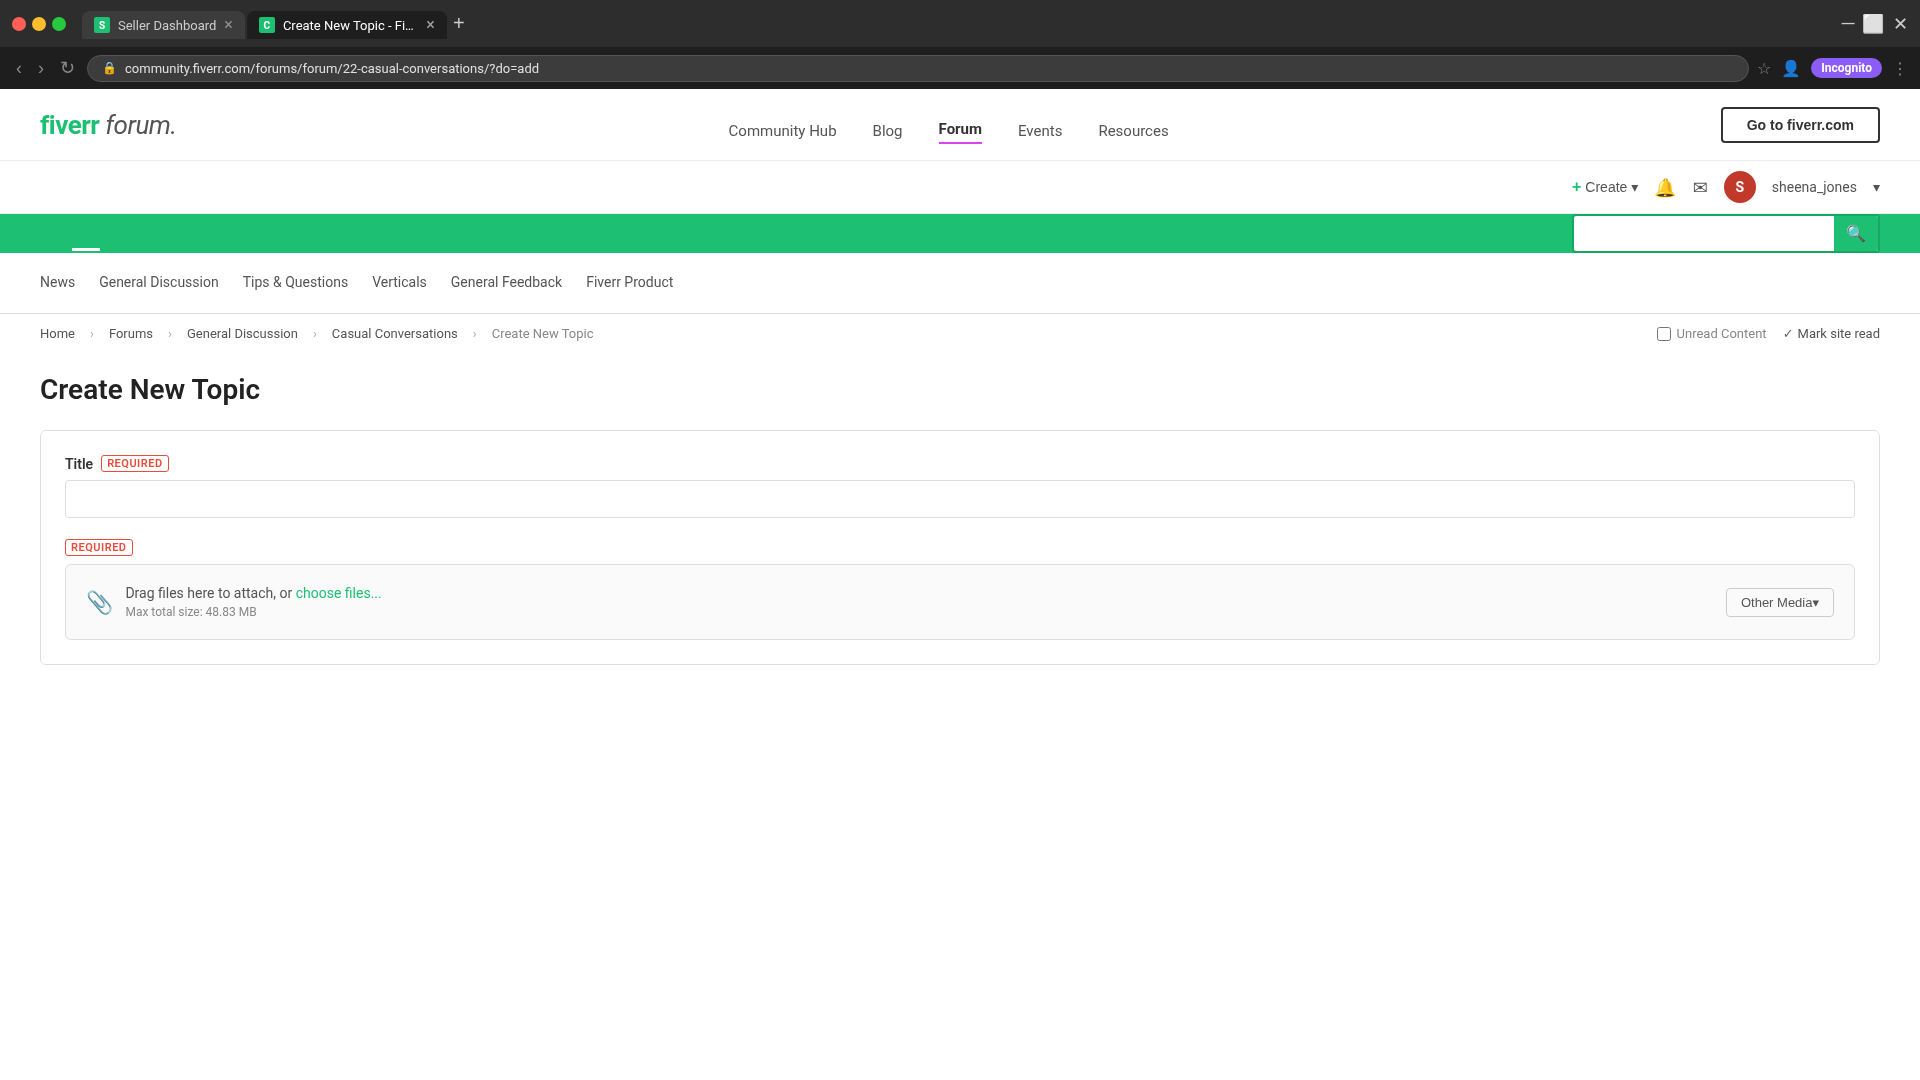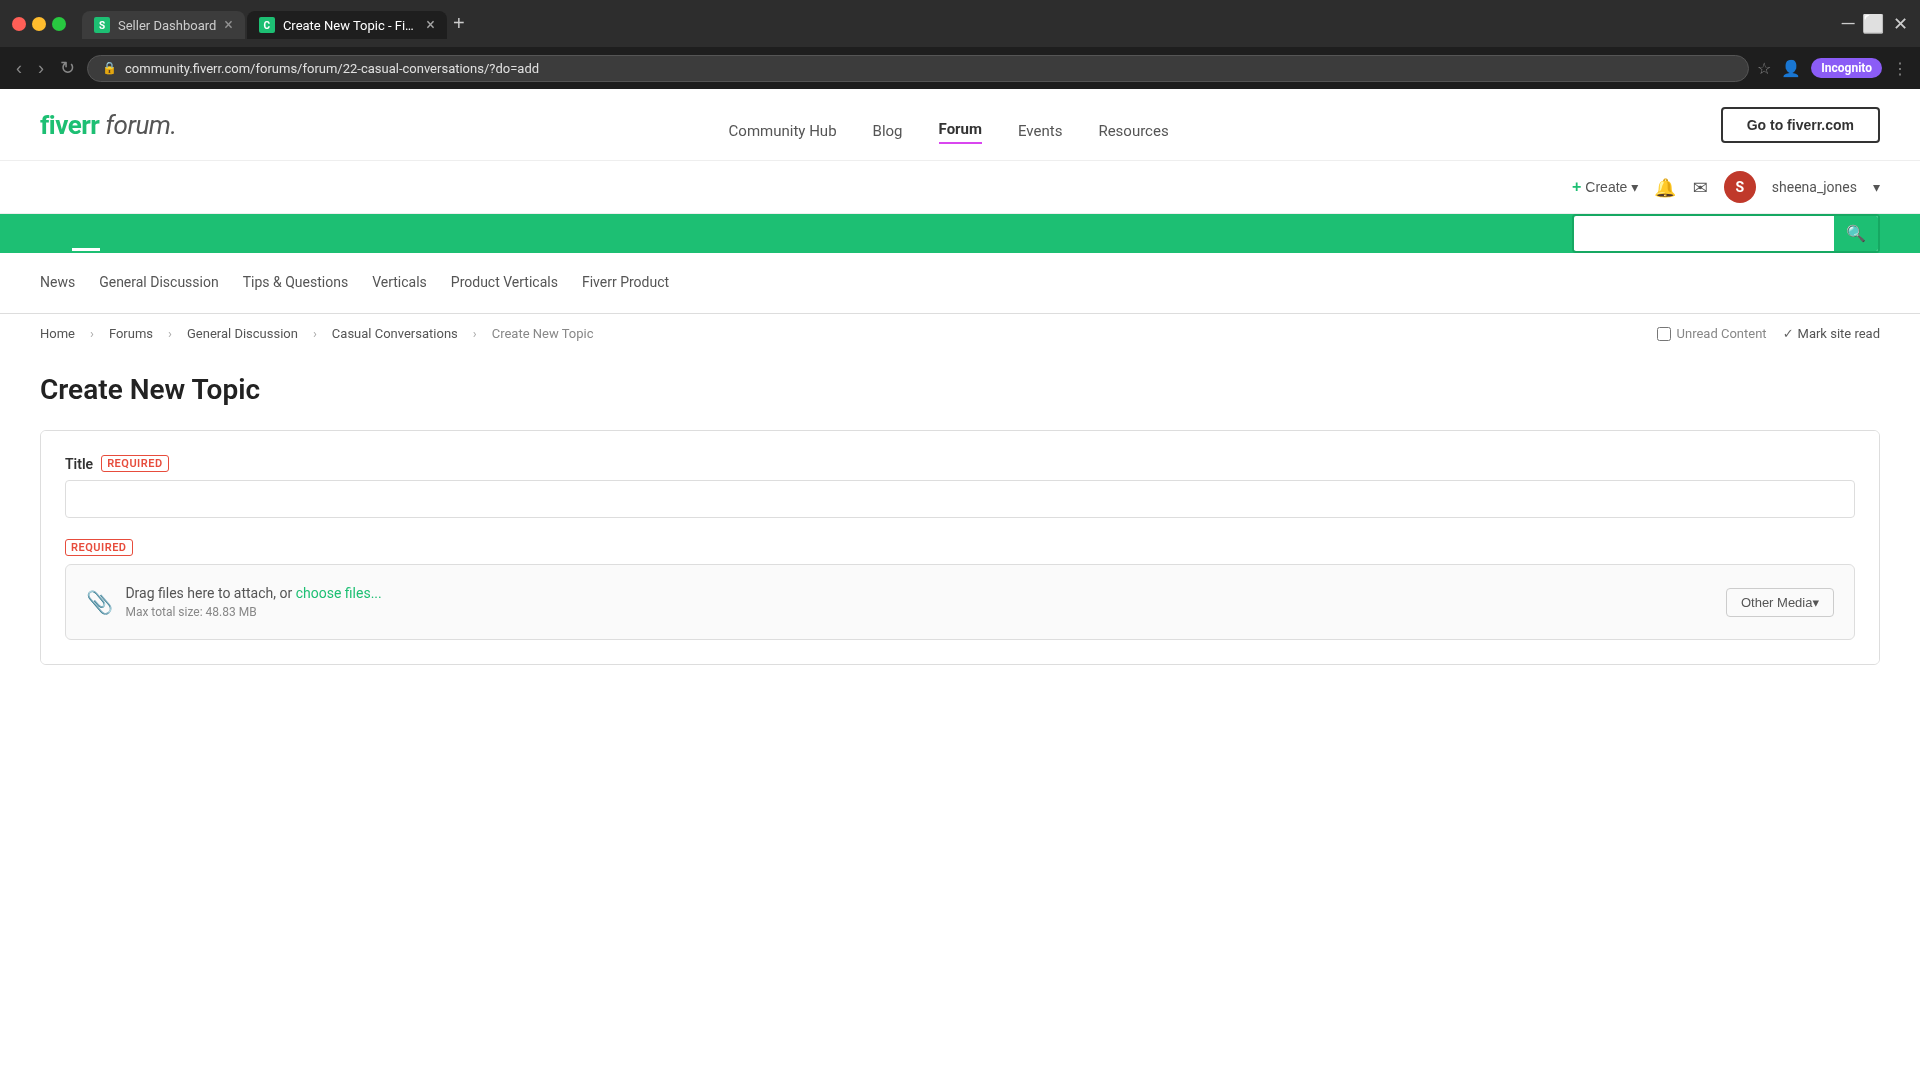--- a/index.html
+++ b/index.html
@@ -184,21 +184,21 @@
       <input type="text" style="border: none; outline: none; padding: 8px 12px; font-size: 14px; width: 260px; color: rgb(85, 85, 85);">
       <button style="background:#1dbf73;border:none;padding:8px 12px;cursor:pointer;color:white;font-size:16px;">🔍</button>
     </div>
   </div>
 
   <div class="category-tabs">
     <a class="category-tab" href="#">News</a>
     <a class="category-tab" href="#">General Discussion</a>
     <a class="category-tab" href="#">Tips &amp; Questions</a>
     <a class="category-tab" href="#">Verticals</a>
-    <a class="category-tab" href="#">Product Verticals</a>
+    <a class="category-tab" href="#">General Feedback</a>
     <a class="category-tab" href="#">Fiverr Product</a>
   </div>
 
   <div class="breadcrumb-row">
     <nav class="breadcrumb">
       <a href="#">Home</a>
       <span class="sep">›</span>
       <a href="#">Forums</a>
       <span class="sep">›</span>
       <a href="#">General Discussion</a>

